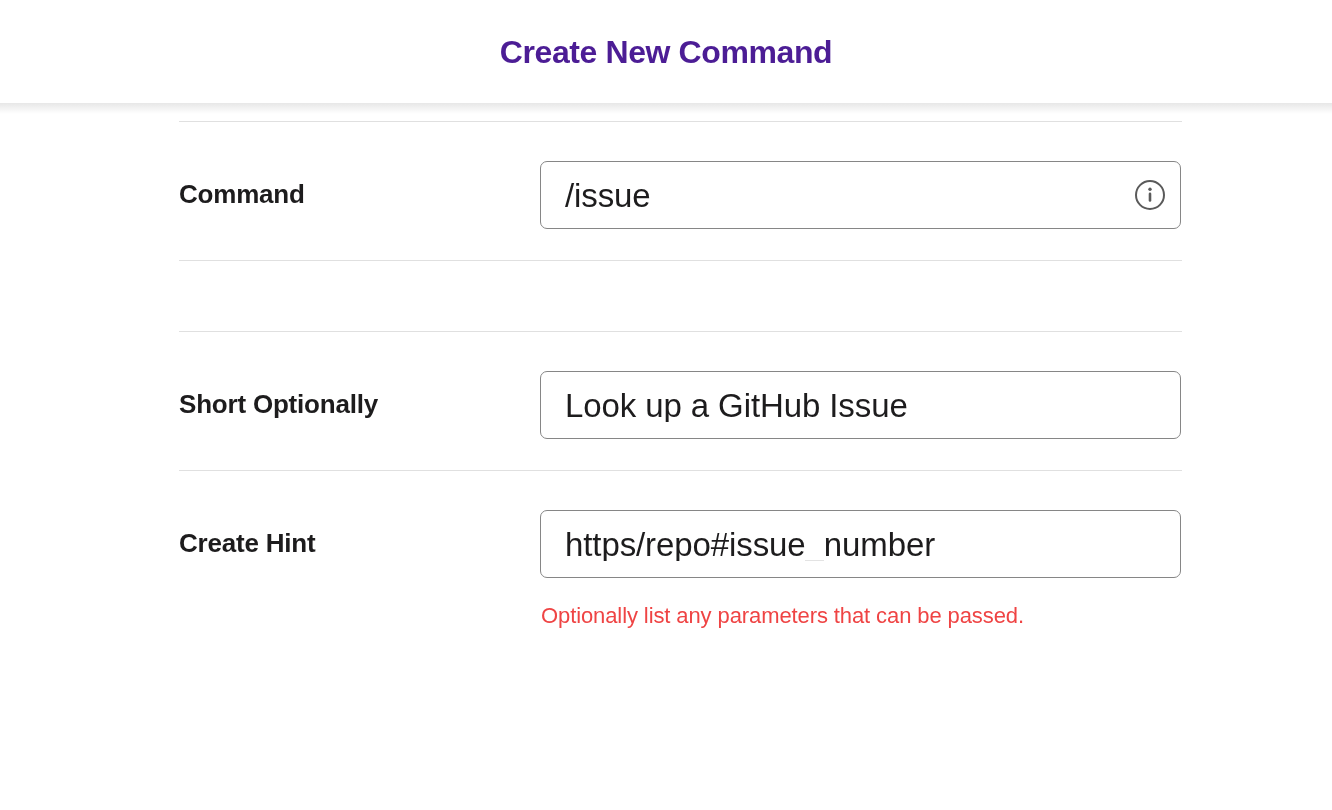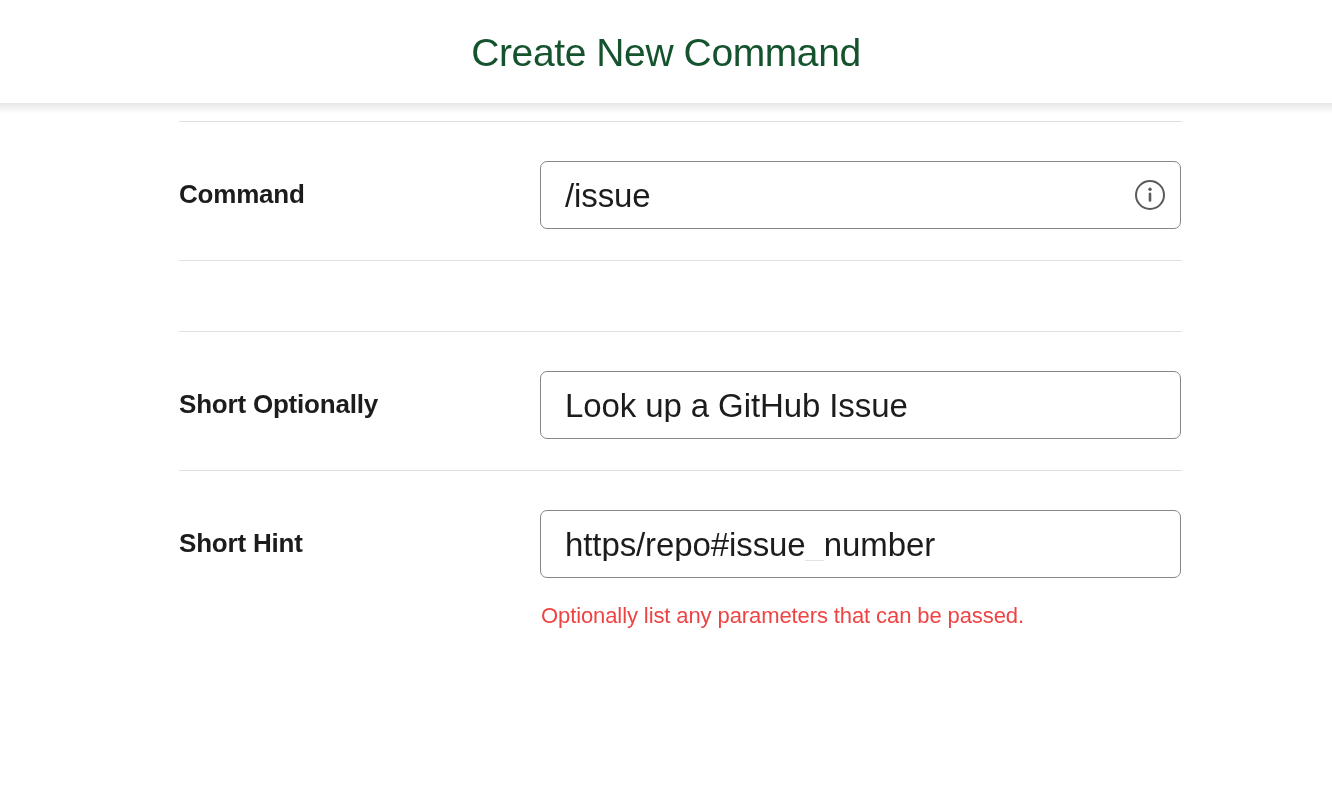--- a/index.html
+++ b/index.html
@@ -39,24 +39,24 @@
   .modal-header .hdr-line {
     position: absolute;
     left: 0;
     right: 0;
     bottom: 0;
     height: 1px;
     background: #e8e8e8;
   }
 
   .modal-title {
-    font-size: 39px;
-    font-weight: normal;
+    font-size: 32px;
+    font-weight: bold;
     letter-spacing: -0.4px;
-    color: #14532d;
+    color: #4c1d95;
     line-height: 1;
   }
 
   
   .modal-body {
     padding-top: 17px;
     height: 706px;
     overflow: hidden;
   }
 
@@ -185,21 +185,21 @@
         <div class="field-control">
           <div class="input-wrap">
             <div class="input-value no-icon">Look up a GitHub Issue</div>
           </div>
         </div>
       </div>
 
       <div class="divider"></div>
 
       <div class="field-row last">
-        <div class="field-label">Short Hint</div>
+        <div class="field-label">Create Hint</div>
         <div class="field-control">
           <div class="input-wrap">
             <div class="input-value no-icon">https/repo#issue_number</div>
           </div>
           <div class="help-text">Optionally list any parameters that can be passed.</div>
         </div>
       </div>
 
     </div>
   </div>

